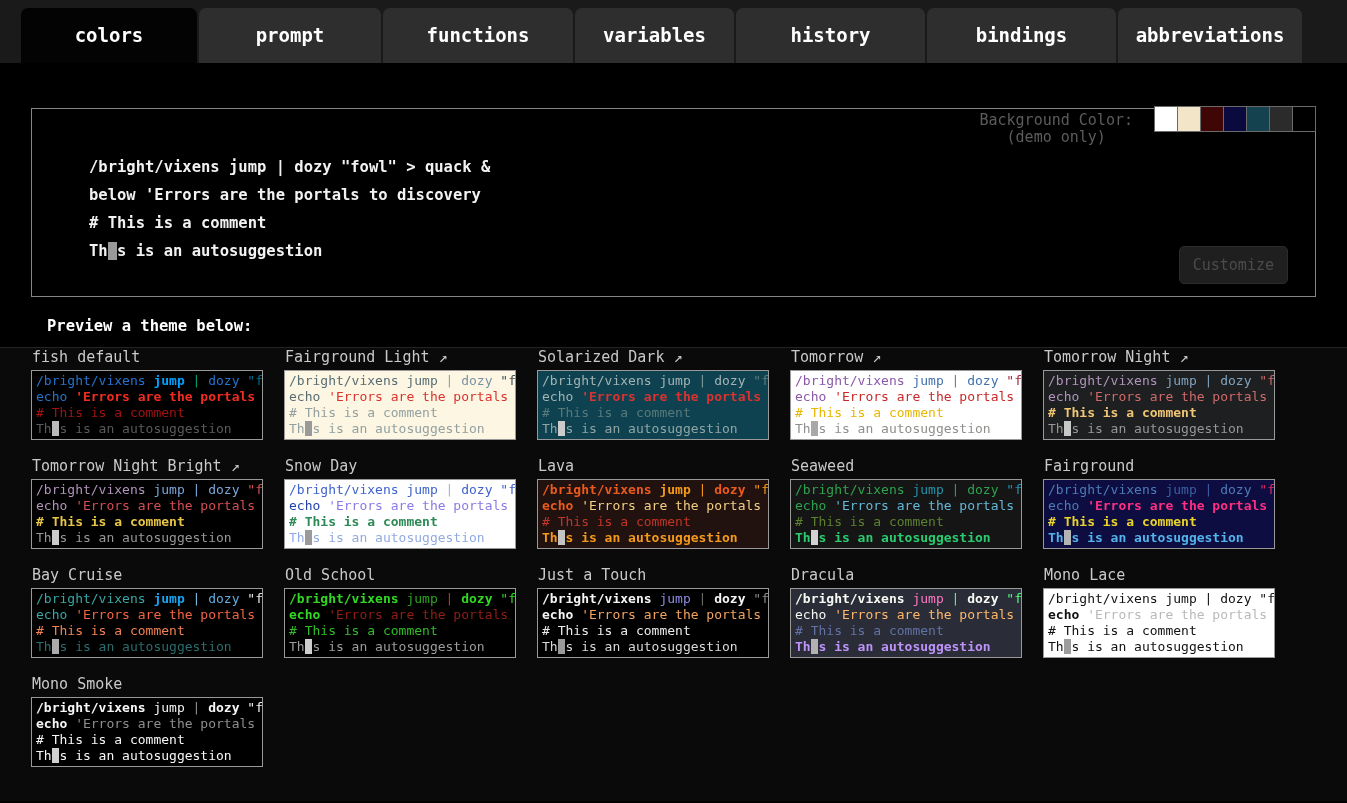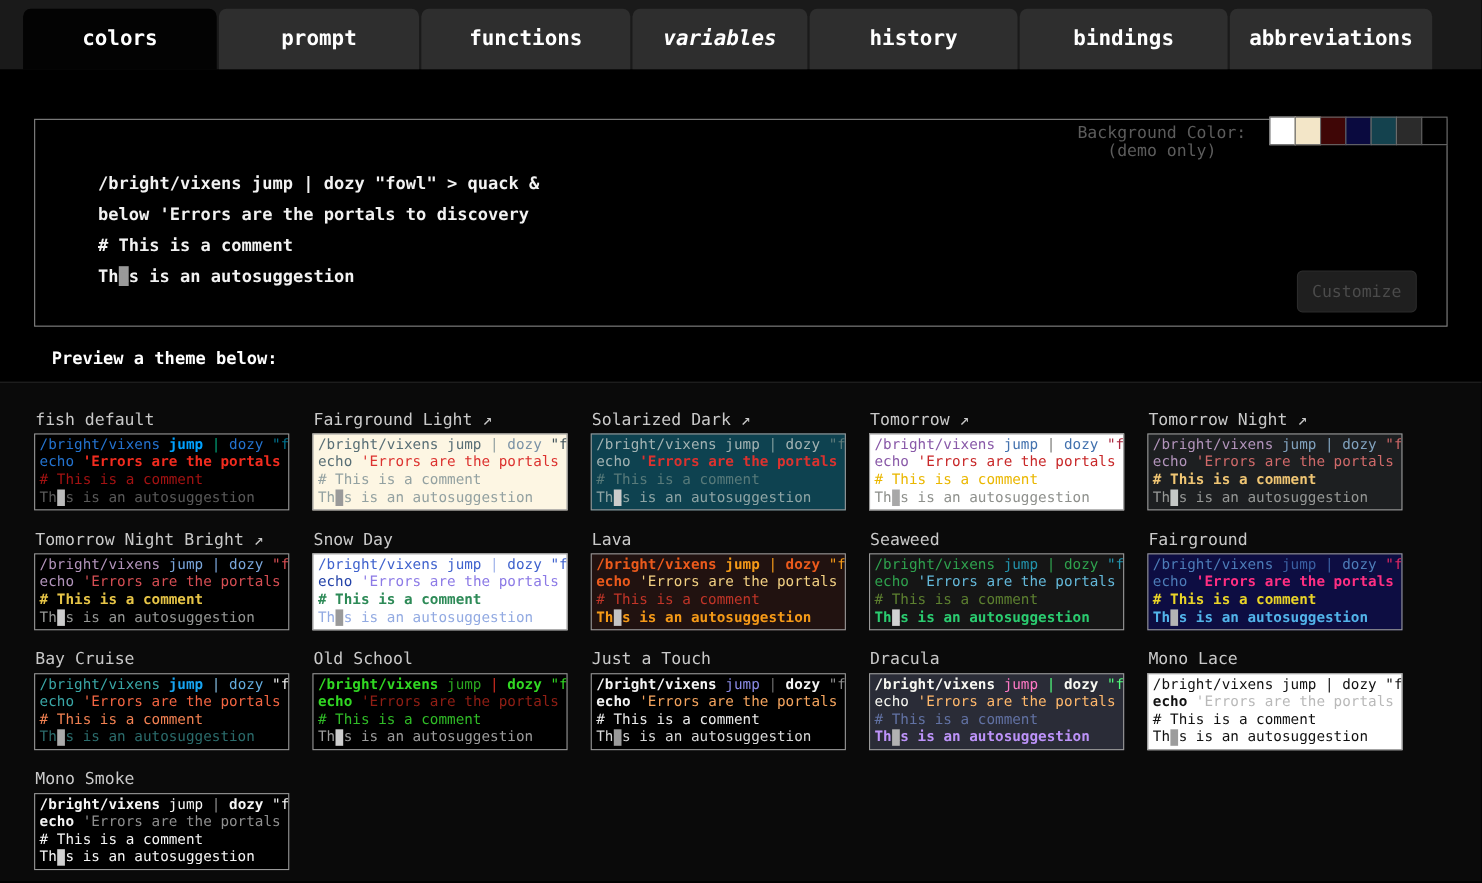--- a/index.html
+++ b/index.html
@@ -9,34 +9,34 @@
   .tab{height:55px;line-height:55px;text-align:center;color:#fff;font-size:19px;font-weight:bold;background:#2e2e2e;border-radius:7px 7px 0 0;cursor:pointer}
   .tab.active{background:#030303}
   .panel{margin:45px 31px 0;height:189px;border:1px solid #858585;position:relative;background:#000}
   .swatch-row{position:absolute;top:-3px;right:-1px;display:flex}
   .swatch{width:24px;height:26px;border:1px solid #6a6a6a;margin-left:-1px;cursor:pointer}
   .bg-label{position:absolute;top:3px;right:182px;text-align:center;color:#5c5c5c;font-size:15px;line-height:17px}
   .terminal{position:absolute;left:57px;top:44px;font-size:15.5px;font-weight:bold;color:#f2f2f2}
   .terminal .tline{height:28px;line-height:28px;white-space:pre}
   .customize{position:absolute;right:27px;bottom:12px;background:#1f1f1f;color:#4b4b4b;font-size:15px;font-family:inherit;padding:9px 13px;border:1px solid #2b2b2b;border-radius:5px}
   .preview-heading{margin:20px 0 12px 47px;color:#fff;font-size:15.5px;font-weight:bold}
-  .themes{border-top:1px solid #232323;background:#0a0a0a;padding:24px 0 20px 31px;height:454px}
+  .themes{border-top:1px solid #232323;background:#0a0a0a;padding:0 0 20px 31px;height:454px}
   .theme-grid{display:grid;grid-template-columns:repeat(5,232px);column-gap:21px;row-gap:17px}
   .card-title{color:#c9c9c9;font-size:15px;margin:0 0 4px 1px;height:18px;white-space:pre}
   .card-box{width:232px;border:1px solid #999;padding:2px 4px;font-size:13px;white-space:pre;overflow:hidden;cursor:pointer}
   .card-box .tline{height:16px;line-height:16px}
 </style>
 </head>
 <body>
 
 <div class="header">
     <div class="tab active" style="width: 176px;">colors</div>
     <div class="tab" style="width: 182px;">prompt</div>
     <div class="tab" style="width: 190px;">functions</div>
-    <div class="tab" style="width: 159px; font-style: italic;">variables</div>
+    <div class="tab" style="width: 159px;">variables</div>
     <div class="tab" style="width: 189px;">history</div>
     <div class="tab" style="width: 189px;">bindings</div>
     <div class="tab" style="width: 184px;">abbreviations</div>
   </div>
 
 <div class="panel">
   <div class="swatch-row">
       <div class="swatch" style="background: rgb(255, 255, 255);"></div>
       <div class="swatch" style="background: rgb(243, 230, 200);"></div>
       <div class="swatch" style="background: rgb(63, 6, 6);"></div>

